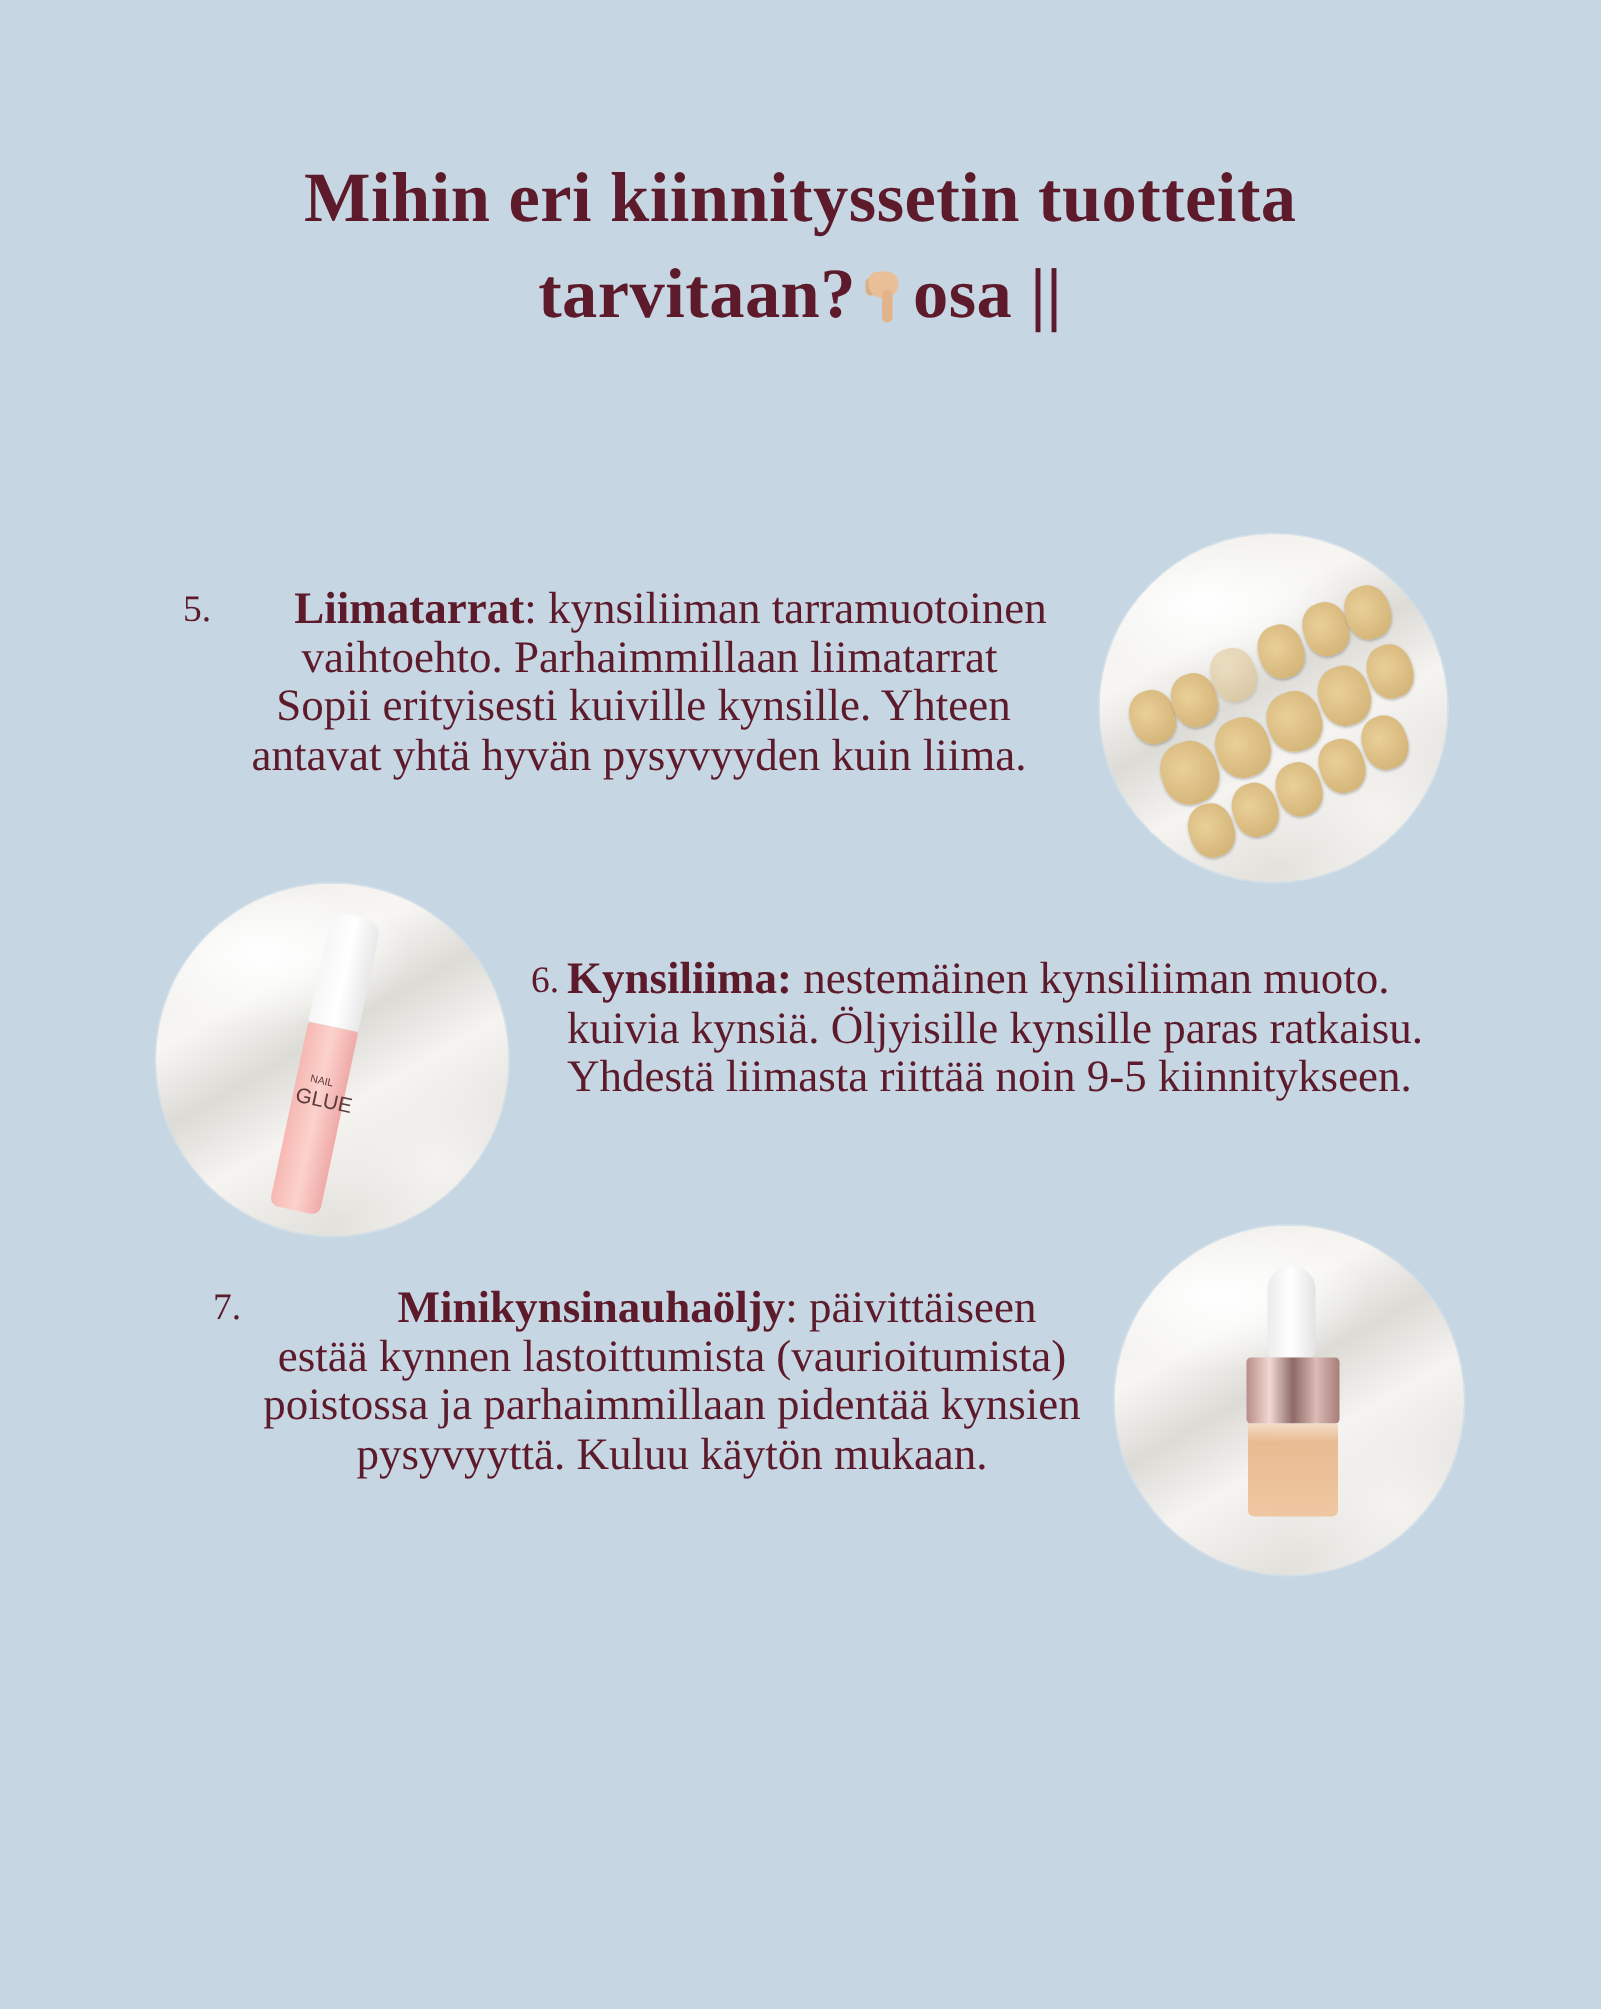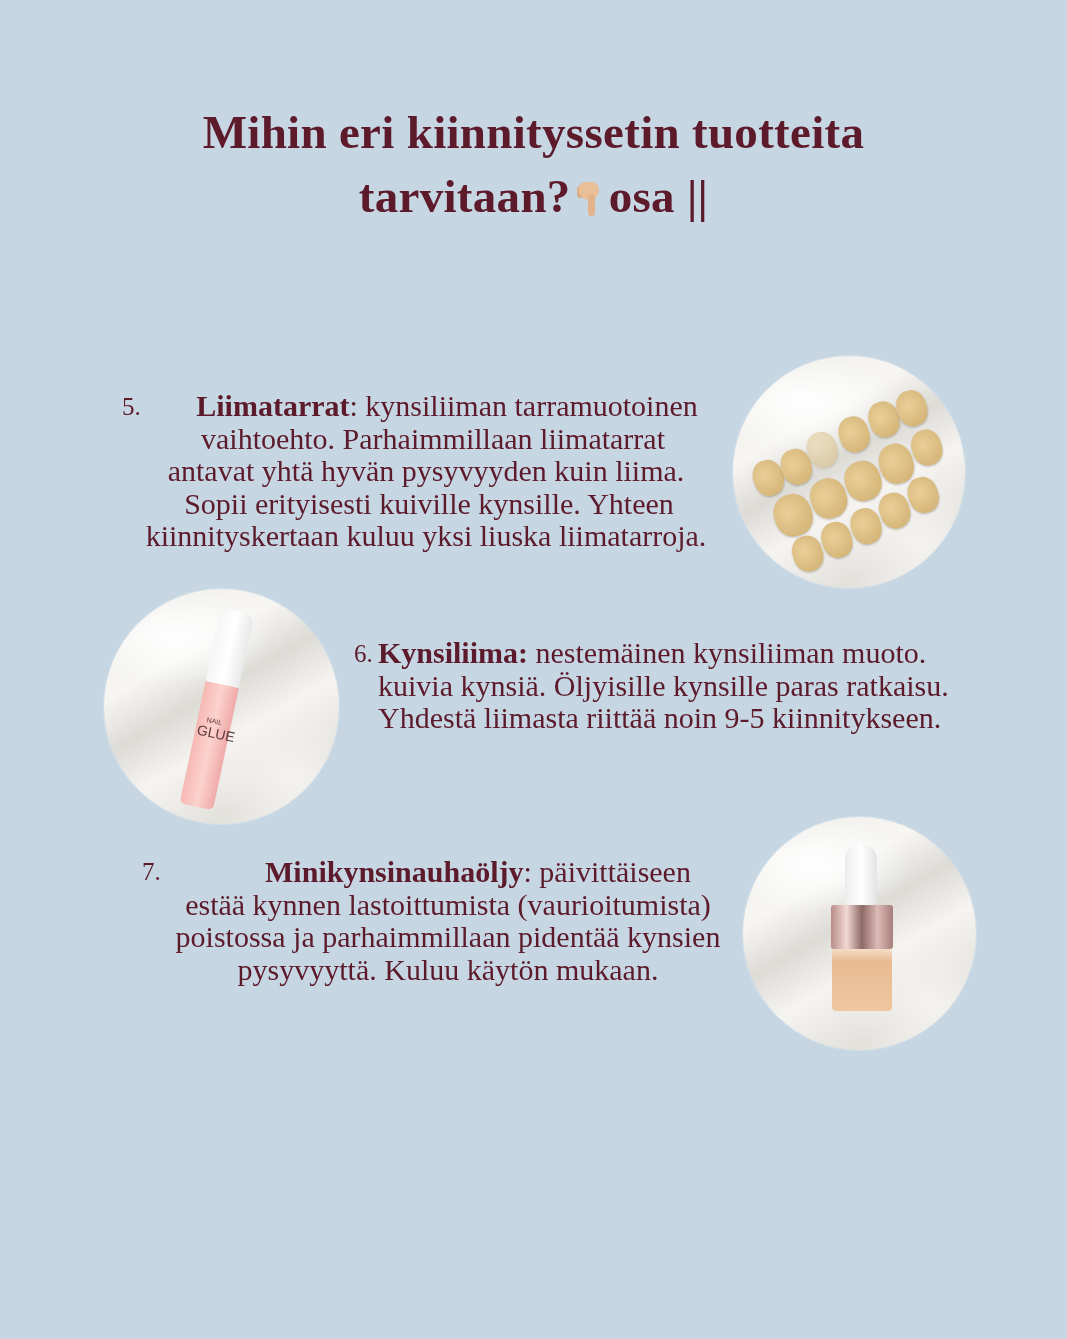--- a/index.html
+++ b/index.html
@@ -69,23 +69,22 @@
 
 <div class="title">
   <span class="line">Mihin eri kiinnityssetin tuotteita</span>
   <span class="line"><span>tarvitaan?</span><span class="hand"><span class="thumb"></span><span class="palm"></span><span class="finger"></span></span><span>osa ||</span></span>
 </div>
 
 <div class="num" style="left:122px; top:393px;">5.</div>
 <div class="item" style="left:136px; top:390px; width:580px;">
   <div style="padding-left:42px; text-align:center;"><b>Liimatarrat</b><span>: kynsiliiman tarramuotoinen</span></div>
   <div style="padding-left:14px;">vaihtoehto. Parhaimmillaan liimatarrat</div>
+  <div style="padding-left:6px;">Sopii erityisesti kuiville kynsille. Yhteen</div>
   <div>antavat yhtä hyvän pysyvyyden kuin liima.</div>
-  <div style="padding-left:6px;">Sopii erityisesti kuiville kynsille. Yhteen</div>
-  <div>kiinnityskertaan kuluu yksi liuska liimatarroja.</div>
 </div>
 <div class="photo" style="left:733px; top:356px; width:232px; height:232px;">
   <div class="fabric"></div>
   <div class="stickers">
     <div class="sticker" style="left:0px; top:40px;"></div>
     <div class="sticker" style="left:30px; top:38px;"></div>
     <div class="sticker" style="left:60px; top:30px; opacity:0.5;"></div>
     <div class="sticker" style="left:95px; top:25px;"></div>
     <div class="sticker" style="left:128px; top:20px;"></div>
     <div class="sticker" style="left:158px; top:18px;"></div>

